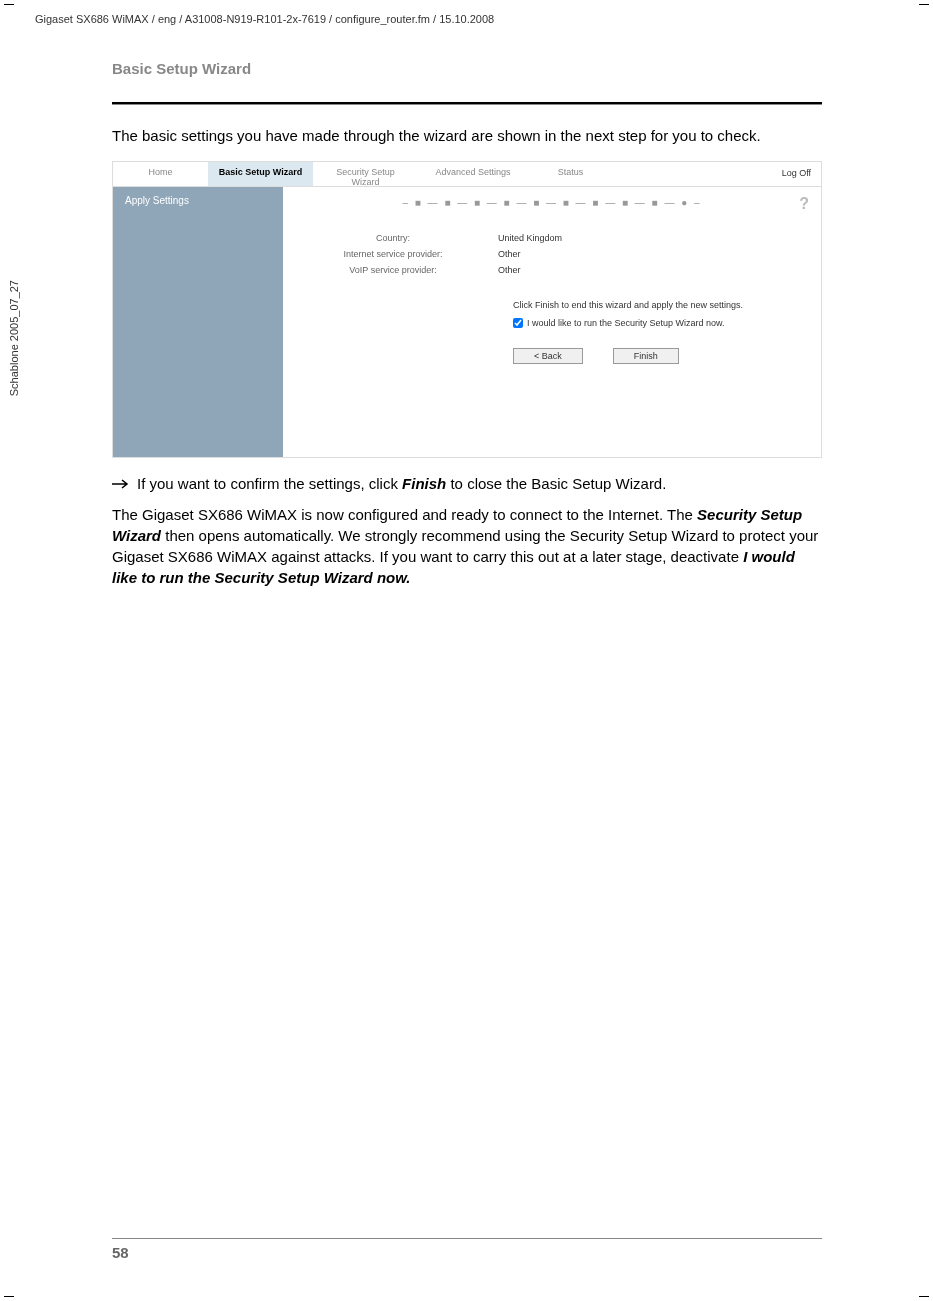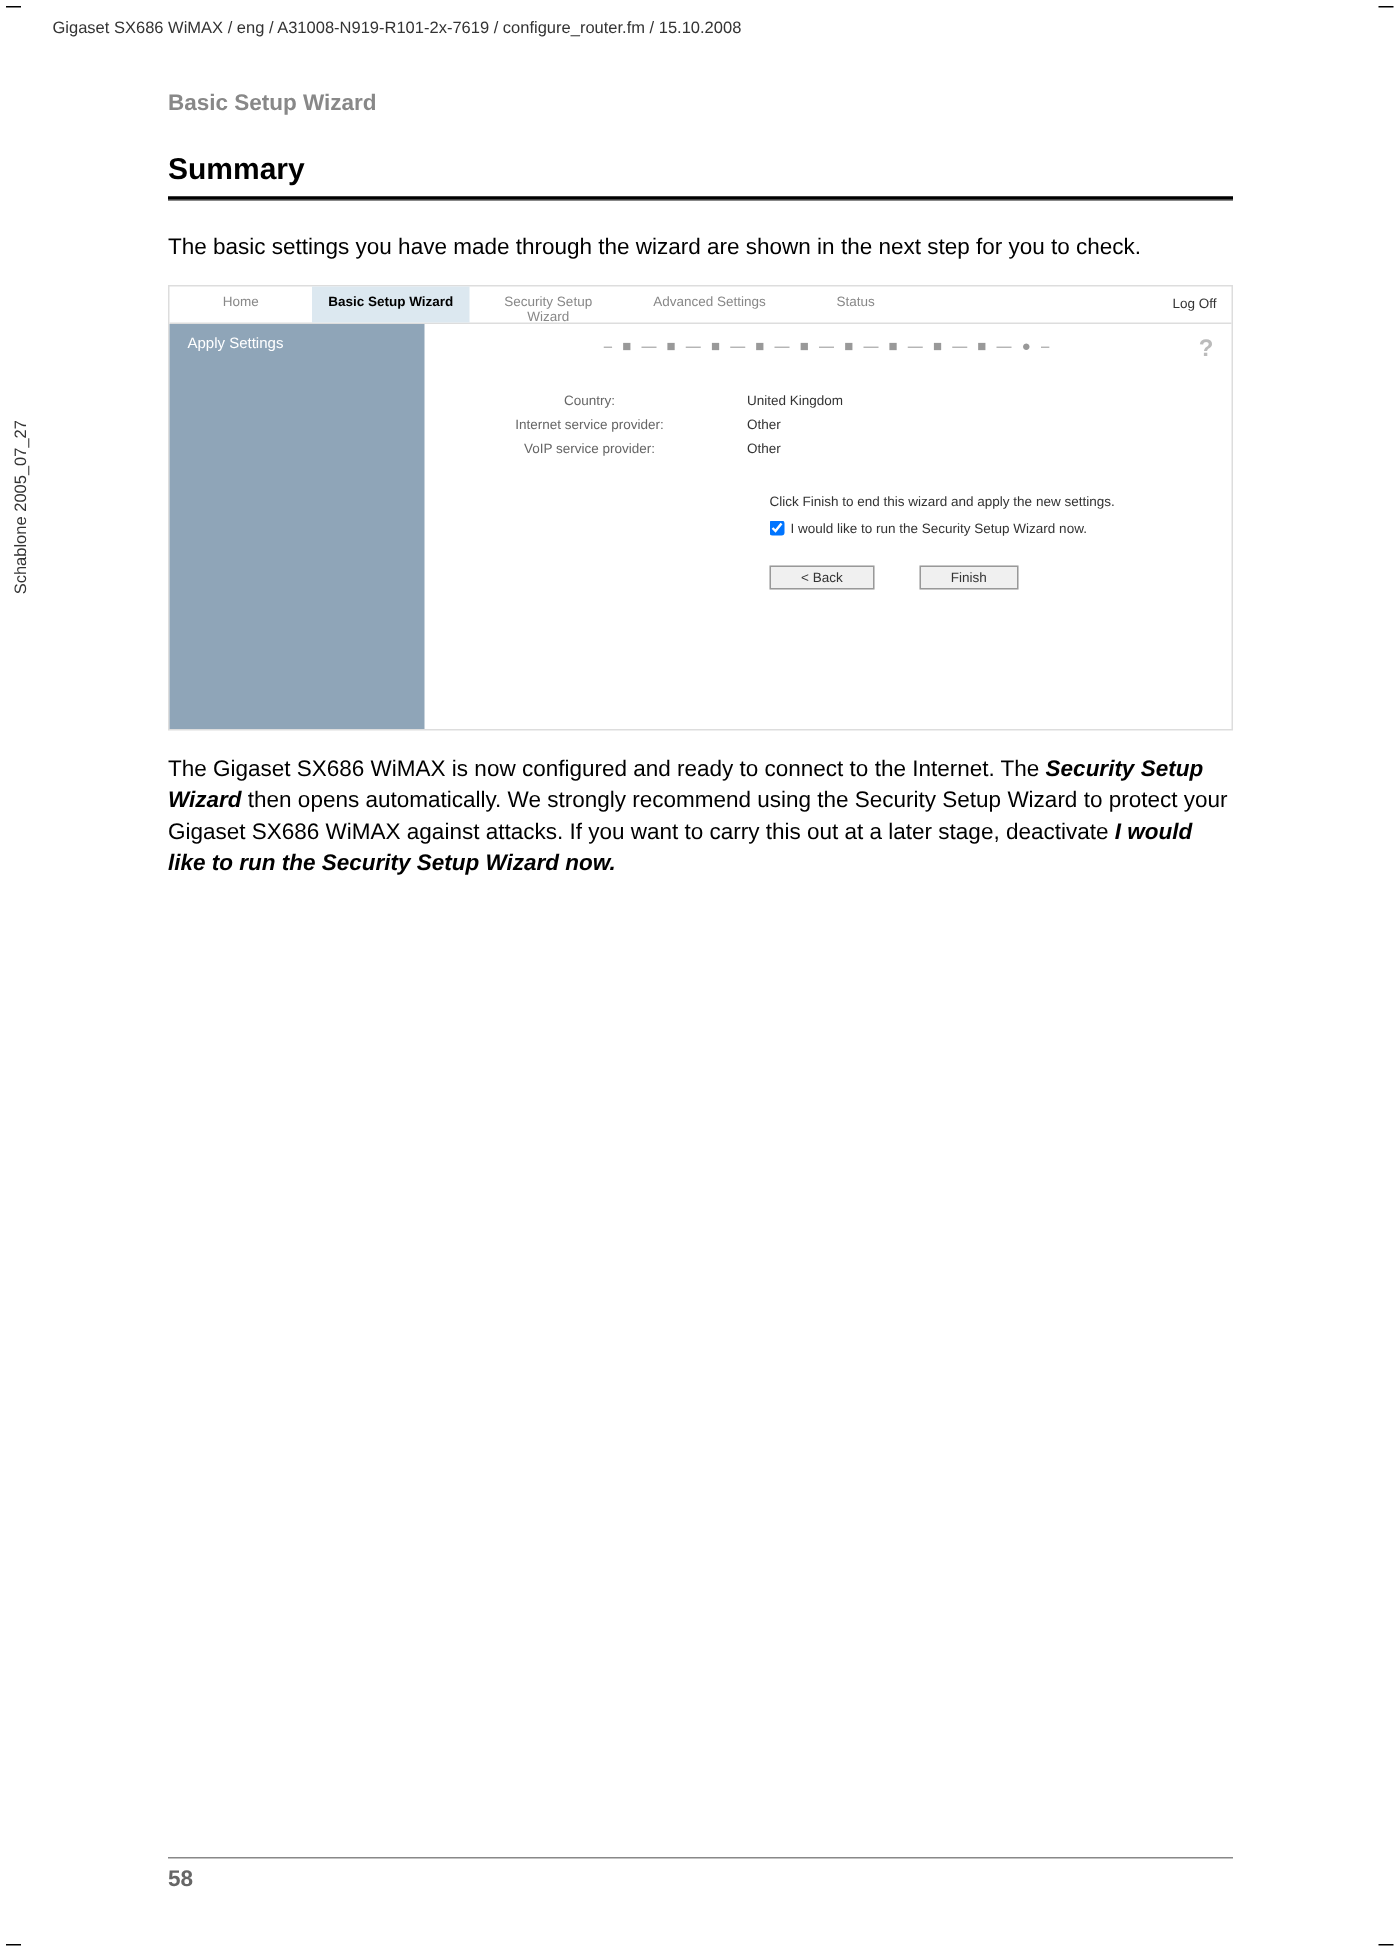--- a/index.html
+++ b/index.html
@@ -71,21 +71,20 @@
 <div class="crop-mark-top-left"></div>
 <div class="crop-mark-top-right"></div>
 <div class="crop-mark-bottom-left"></div>
 <div class="crop-mark-bottom-right"></div>
 
 <div class="header-line">Gigaset SX686 WiMAX / eng / A31008-N919-R101-2x-7619 / configure_router.fm / 15.10.2008</div>
 <div class="vertical-text">Schablone 2005_07_27</div>
 
 <div class="main-content">
   <div class="section-label">Basic Setup Wizard</div>
-  <div class="page-title">Summary</div>
   <div class="thick-line"></div>
   <div class="intro-text">The basic settings you have made through the wizard are shown in the next step for you to check.</div>
 
   <div class="router-ui">
     <div class="router-tabs">
       <div class="router-tab home">Home</div>
       <div class="router-tab active">Basic Setup Wizard</div>
       <div class="router-tab sec">Security Setup Wizard</div>
       <div class="router-tab adv">Advanced Settings</div>
       <div class="router-tab stat">Status</div>
@@ -119,20 +118,30 @@
         </div>
         <div class="button-row">
           <button class="ui-button">&lt; Back</button>
           <button class="ui-button">Finish</button>
         </div>
       </div>
     </div>
   </div>
 
 
+  <div class="bullet-item">
+    <div class="bullet-arrow">
+      <svg viewBox="0 0 20 10">
+          <path d="M0,5 L15,5 M10,1 L15,5 L10,9" stroke="#000" stroke-width="1.5" fill="none"></path>
+        </svg>
+    </div>
+    <div class="bullet-text">
+      <span>If you want to confirm the settings, click </span><strong><em>Finish</em></strong><span> to close the Basic Setup Wizard.</span>
+    </div>
+  </div>
 
   <div class="body-para">
     <span>The Gigaset SX686 WiMAX is now configured and ready to connect to the Internet. The </span><strong><em>Security Setup Wizard</em></strong><span> then opens automatically. We strongly recommend using the Security Setup Wizard to protect your Gigaset SX686 WiMAX against attacks. If you want to carry this out at a later stage, deactivate </span><strong><em>I would like to run the Security Setup Wizard now.</em></strong><span></span>
   </div>
 </div>
 
 <div class="page-line"></div>
 <div class="page-number">58</div>
 
 </body></html>

